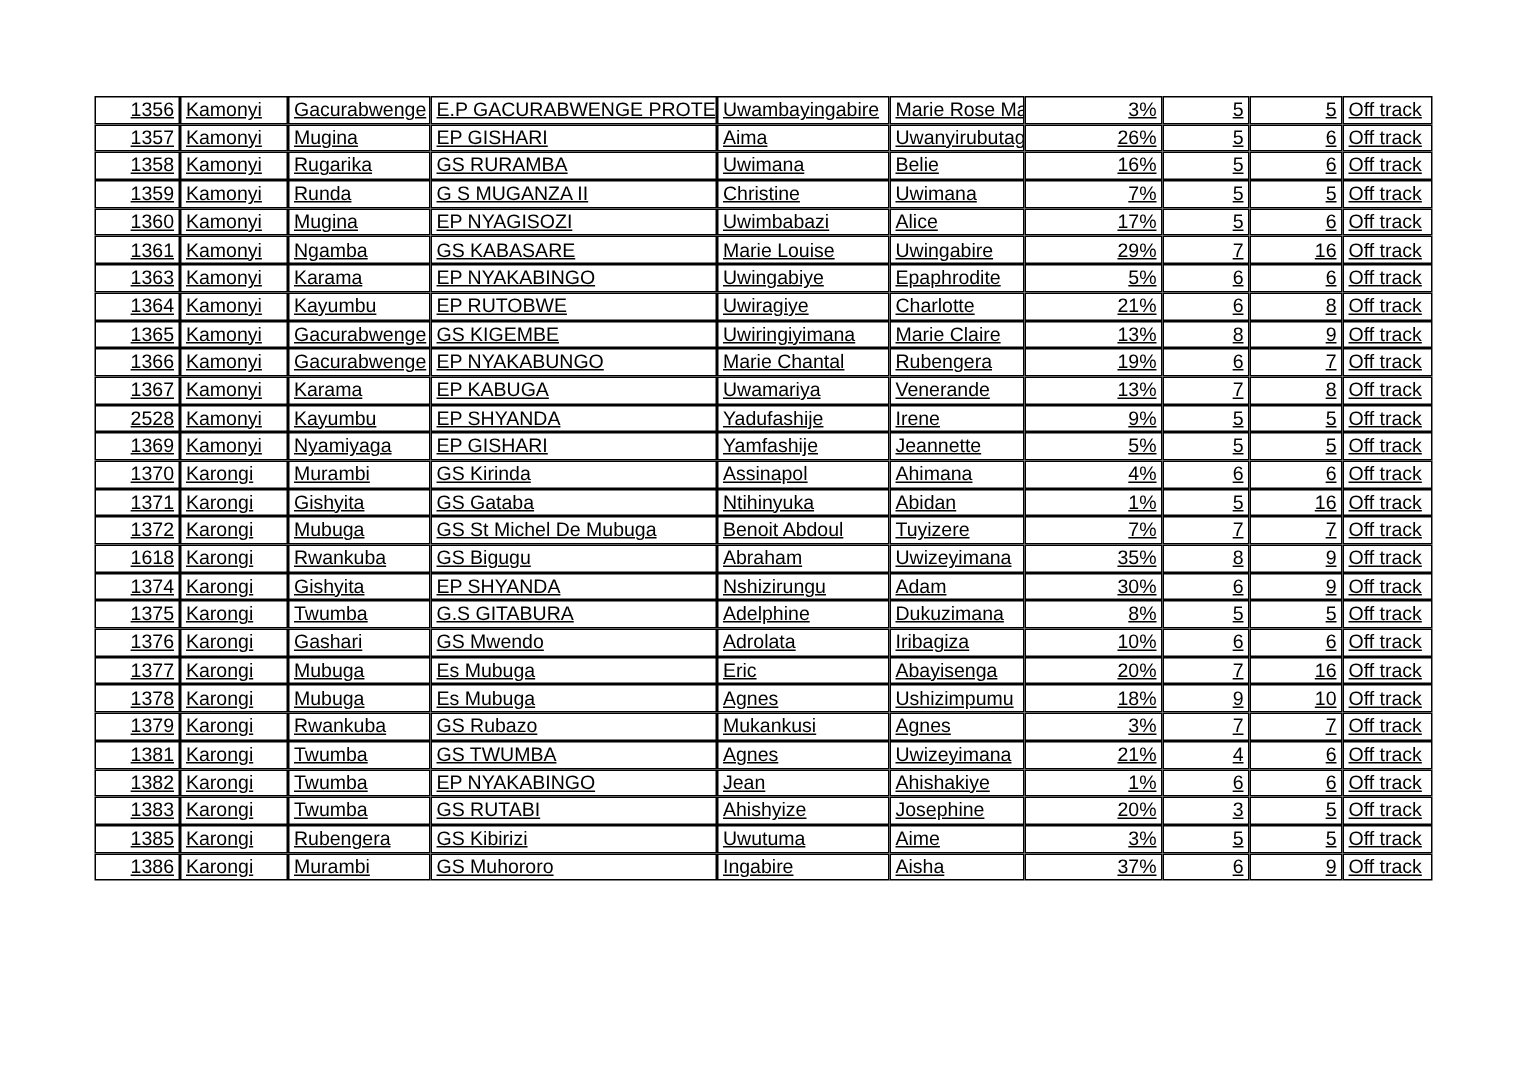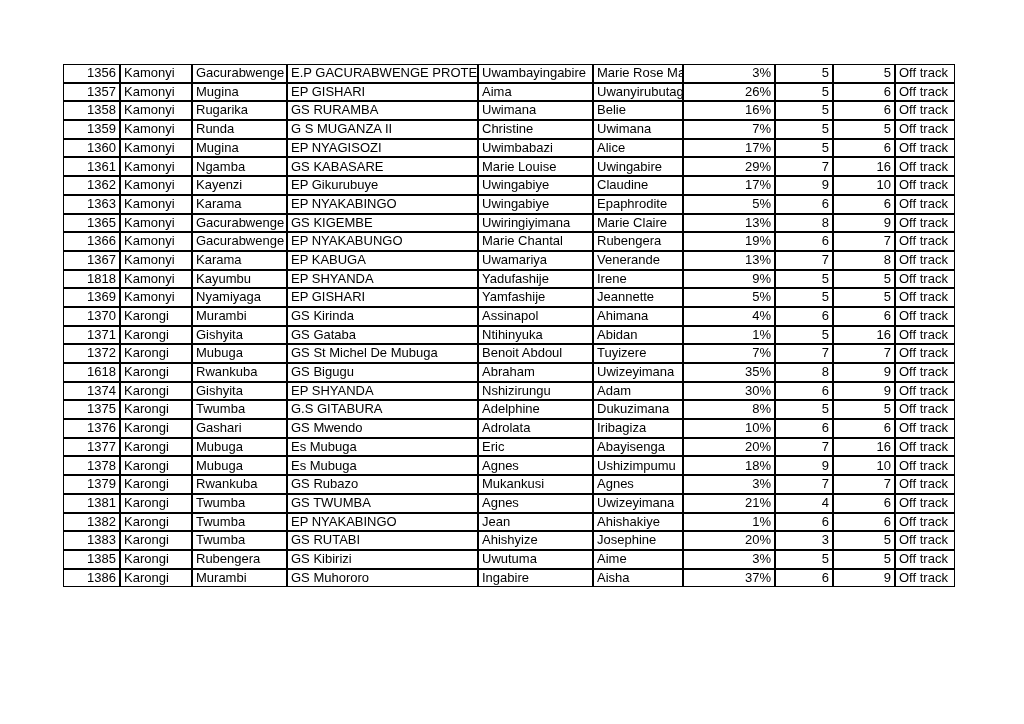--- a/index.html
+++ b/index.html
@@ -17,20 +17,21 @@
   .table-wrap {
     position: absolute;
     left: 63px;
     top: 64px;
   }
   table.sheet {
     border-collapse: separate;
     border-spacing: 0;
     table-layout: fixed;
     width: 892px;
+    text-decoration: underline;
   }
   table.sheet td {
     box-sizing: border-box;
     border: 1px solid #000000;
     height: 18.7px;
     line-height: 16.5px;
     font-size: 13px;
     color: #000000;
     overflow: hidden;
     white-space: nowrap;
@@ -124,41 +125,41 @@
     <td class="c-left">Ngamba</td>
     <td class="c-left">GS KABASARE</td>
     <td class="c-left">Marie Louise</td>
     <td class="c-left">Uwingabire</td>
     <td class="c-right">29%</td>
     <td class="c-right">7</td>
     <td class="c-right">16</td>
     <td class="c-left">Off track</td>
   </tr>
         <tr>
-    <td class="c-right">1362</td>
-    <td class="c-left">Kamonyi</td>
-    <td class="c-left">Kayenzi</td>
-    <td class="c-left">EP Gikurubuye</td>
-    <td class="c-left">Uwingabiye</td>
-    <td class="c-left">Claudine</td>
-    <td class="c-right">17%</td>
-    <td class="c-right">9</td>
-    <td class="c-right">10</td>
-    <td class="c-left">Off track</td>
-  </tr>
-        <tr>
     <td class="c-right">1363</td>
     <td class="c-left">Kamonyi</td>
     <td class="c-left">Karama</td>
     <td class="c-left">EP NYAKABINGO</td>
     <td class="c-left">Uwingabiye</td>
     <td class="c-left">Epaphrodite</td>
     <td class="c-right">5%</td>
     <td class="c-right">6</td>
     <td class="c-right">6</td>
+    <td class="c-left">Off track</td>
+  </tr>
+        <tr>
+    <td class="c-right">1364</td>
+    <td class="c-left">Kamonyi</td>
+    <td class="c-left">Kayumbu</td>
+    <td class="c-left">EP RUTOBWE</td>
+    <td class="c-left">Uwiragiye</td>
+    <td class="c-left">Charlotte</td>
+    <td class="c-right">21%</td>
+    <td class="c-right">6</td>
+    <td class="c-right">8</td>
     <td class="c-left">Off track</td>
   </tr>
         <tr>
     <td class="c-right">1365</td>
     <td class="c-left">Kamonyi</td>
     <td class="c-left">Gacurabwenge</td>
     <td class="c-left">GS KIGEMBE</td>
     <td class="c-left">Uwiringiyimana</td>
     <td class="c-left">Marie Claire</td>
     <td class="c-right">13%</td>
@@ -184,21 +185,21 @@
     <td class="c-left">Karama</td>
     <td class="c-left">EP KABUGA</td>
     <td class="c-left">Uwamariya</td>
     <td class="c-left">Venerande</td>
     <td class="c-right">13%</td>
     <td class="c-right">7</td>
     <td class="c-right">8</td>
     <td class="c-left">Off track</td>
   </tr>
         <tr>
-    <td class="c-right">1818</td>
+    <td class="c-right">2528</td>
     <td class="c-left">Kamonyi</td>
     <td class="c-left">Kayumbu</td>
     <td class="c-left">EP SHYANDA</td>
     <td class="c-left">Yadufashije</td>
     <td class="c-left">Irene</td>
     <td class="c-right">9%</td>
     <td class="c-right">5</td>
     <td class="c-right">5</td>
     <td class="c-left">Off track</td>
   </tr>

